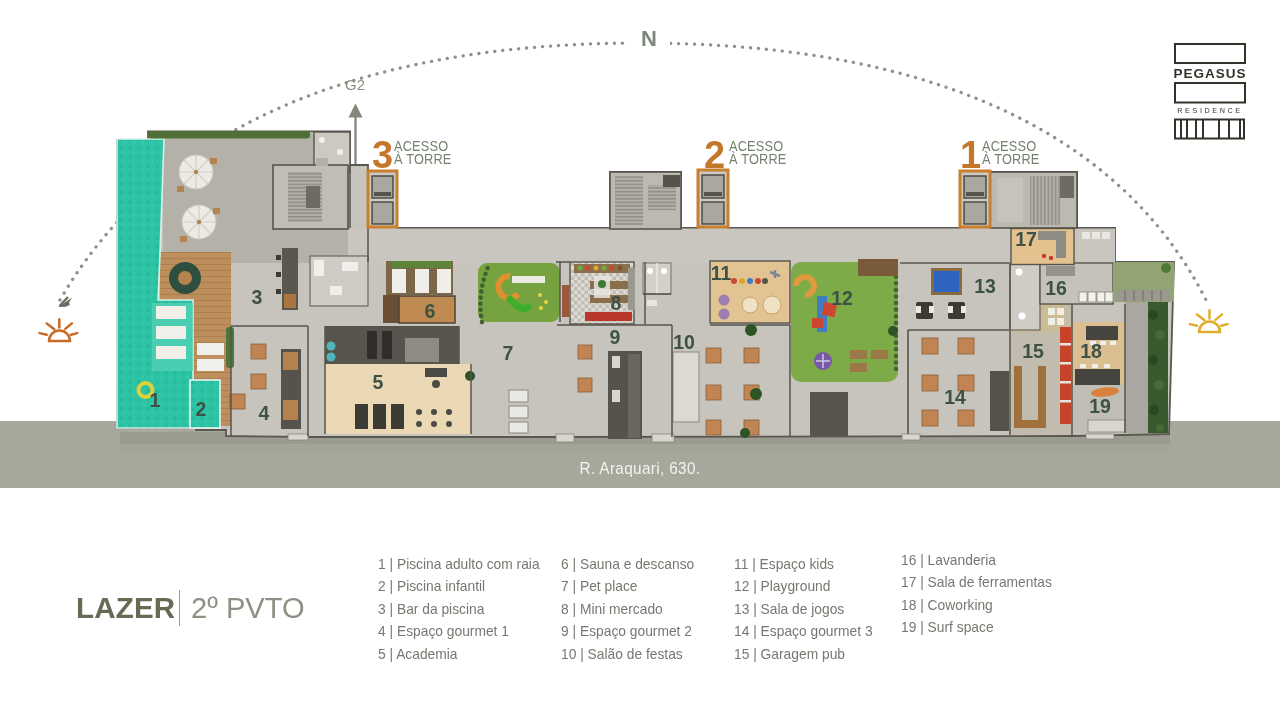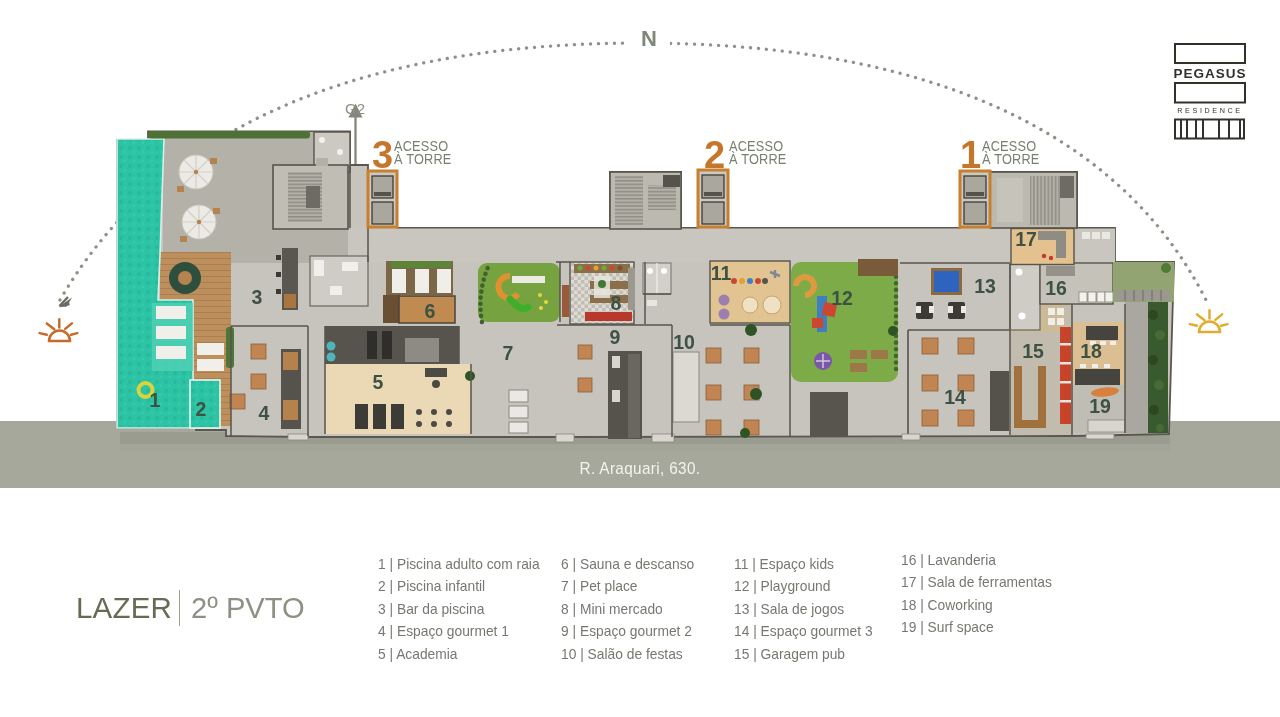--- a/index.html
+++ b/index.html
@@ -428,33 +428,33 @@
     <line x1="1219" y1="119.5" x2="1219" y2="138.5"></line>
         <line x1="1229" y1="119.5" x2="1229" y2="138.5"></line>
     <line x1="1240" y1="119.5" x2="1240" y2="138.5"></line>
   </g>
   <text x="1210" y="78" font-family="Liberation Sans,sans-serif" font-weight="bold" font-size="13.5" fill="#30332a" text-anchor="middle" letter-spacing="1">PEGASUS</text>
   <text x="1210" y="113" font-family="Liberation Sans,sans-serif" font-size="7.2" fill="#30332a" text-anchor="middle" letter-spacing="2.6">RESIDENCE</text>
   </svg>
 
   <div class="abs" style="left:641px;top:26px;font-size:22px;font-weight:bold;color:#7d8878;">N</div>
 
-  <div class="abs" style="left:345px;top:100px;font-size:15px;color:#8b9181;">G2</div>
+  <div class="abs" style="left:345px;top:76px;font-size:15px;color:#8b9181;">G2</div>
 
   <div class="abs accnum" style="left:372px;top:136px;">3</div>
   <div class="abs acctxt" style="left:394px;top:140px;">ACESSO<br>À TORRE</div>
   <div class="abs accnum" style="left:704px;top:136px;">2</div>
   <div class="abs acctxt" style="left:729px;top:140px;">ACESSO<br>À TORRE</div>
   <div class="abs accnum" style="left:960px;top:136px;">1</div>
   <div class="abs acctxt" style="left:982px;top:140px;">ACESSO<br>À TORRE</div>
 
   <div class="abs" style="left:0;top:459px;width:1280px;text-align:center;font-size:17px;
        color:#f3f3ee;letter-spacing:.4px;transform:scaleX(.9);">R. Araquari, 630.</div>
 
-  <div class="abs" style="left:76px;top:591px;font-size:29.5px;font-weight:normal;color:#666b54;letter-spacing:.2px;">LAZER</div>
+  <div class="abs" style="left:76px;top:591px;font-size:29.5px;font-weight:bold;color:#666b54;letter-spacing:.2px;">LAZER</div>
   <div class="abs" style="left:178.5px;top:590px;width:1.6px;height:36px;background:#9aa08e;"></div>
   <div class="abs" style="left:191px;top:591px;font-size:30px;color:#8c9184;transform:scaleX(.97);transform-origin:0 0;">2º PVTO</div>
 
   <div class="abs legend" style="left:378px;top:553px;">
     1 | Piscina adulto com raia<br>2 | Piscina infantil<br>3 | Bar da piscina<br>4 | Espaço gourmet 1<br>5 | Academia
   </div>
   <div class="abs legend" style="left:561px;top:553px;">
     6 | Sauna e descanso<br>7 | Pet place<br>8 | Mini mercado<br>9 | Espaço gourmet 2<br>10 | Salão de festas
   </div>
   <div class="abs legend" style="left:734px;top:553px;">

